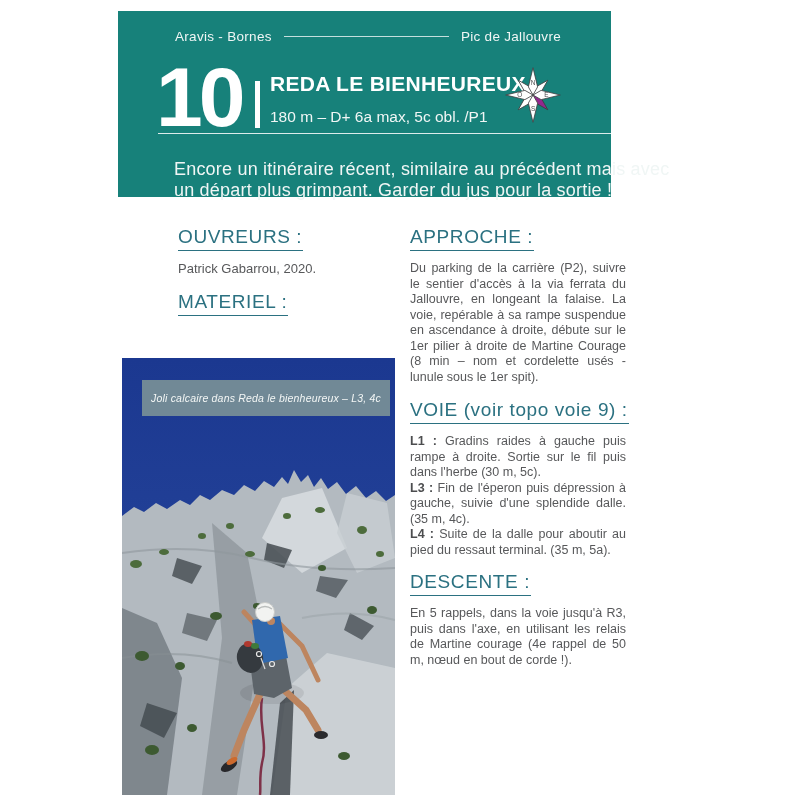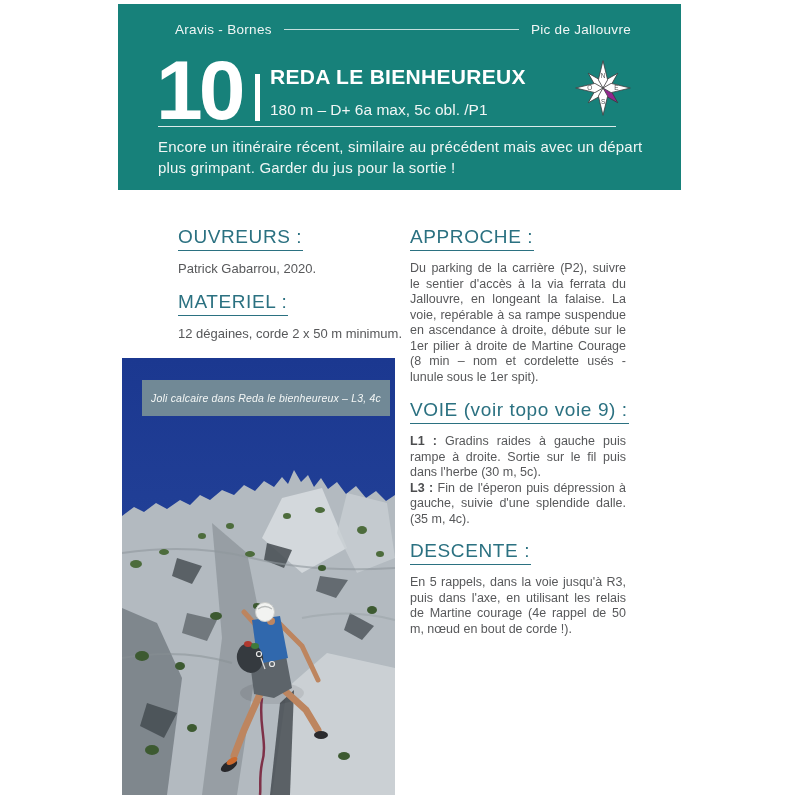--- a/index.html
+++ b/index.html
@@ -5,34 +5,34 @@
   :root{
     --teal:#17817a; --heading-teal:#2b7181; --body-gray:#57585a; --label-gray:#4c4d4f;
     --banner-text:#f0f6f5; --purple:#93278f; --caption-bg:rgba(128,152,151,.85); --caption-text:#f4f7f6;
   }
   *{box-sizing:border-box}
   html,body{margin:0;padding:0;background:#fff}
   body{font-family:"Liberation Sans",sans-serif;-webkit-font-smoothing:antialiased}
   .page{position:relative;width:800px;height:800px;background:#fff;overflow:hidden}
 
   
-  .banner{position:absolute;left:118px;top:4px;width:563px;height:186px;background:var(--teal)}
+  .banner{position:absolute;left:118px;top:11px;width:493px;height:186px;background:var(--teal)}
   .banner-top{display:flex;align-items:center;gap:12px;padding:18px 50px 0 57px;
               font-size:13.5px;color:var(--banner-text);letter-spacing:.3px}
   .rule{flex:1;height:1px;background:rgba(255,255,255,.75)}
   .route-number{position:absolute;left:38px;top:44px;font-size:84px;font-weight:700;line-height:1;
                 letter-spacing:-4px;color:#fff}
   .vbar{position:absolute;left:137px;top:70px;width:5px;height:47px;background:#fff}
   .title-block{position:absolute;left:152px;top:61px}
   .route-title{font-size:21px;font-weight:700;color:#fff;letter-spacing:.3px;white-space:nowrap}
   .route-specs{font-size:15.5px;color:var(--banner-text);margin-top:12px;white-space:nowrap}
   .compass{position:absolute;right:49px;top:55px;width:58px;height:58px}
   .divider{position:absolute;left:40px;top:122px;width:458px;height:1px;background:rgba(255,255,255,.85)}
-  .banner-desc{position:absolute;left:40px;top:132px;width:505px;margin:0;
-               font-size:15px;line-height:21px;color:var(--banner-text);letter-spacing:.2px}
+  .banner-desc{position:absolute;left:40px;top:132px;width:505px;margin:16px;
+               font-size:18px;line-height:21px;color:var(--banner-text);letter-spacing:.2px}
 
   
   .col{position:absolute;top:226px}
   .col-left{left:178px;width:225px}
   .col-right{left:410px;width:216px}
   h3.sec{display:table;margin:0 0 10px;padding:0 1px 2px 0;font-size:19px;font-weight:400;
          letter-spacing:.6px;color:var(--heading-teal);border-bottom:1.5px solid var(--heading-teal);
          white-space:nowrap}
   .col p{margin:0 0 14px;font-size:13px;line-height:16px;color:var(--body-gray)}
   .col-left p{white-space:nowrap}
@@ -88,31 +88,31 @@
     </svg>
 
     <div class="divider"></div>
     <p class="banner-desc">Encore un itinéraire récent, similaire au précédent mais avec un départ plus grimpant. Garder du jus pour la sortie !</p>
   </section>
 
   <section class="col col-left">
     <h3 class="sec">OUVREURS :</h3>
     <p>Patrick Gabarrou, 2020.</p>
     <h3 class="sec">MATERIEL :</h3>
-    <p>12 dégaines, corde 2 x 50 m minimum.</p>
   </section>
 
   <section class="col col-right">
     <h3 class="sec">APPROCHE :</h3>
     <p>Du parking de la carrière (P2), suivre le sentier d'accès à la via ferrata du Jallouvre, en longeant la falaise. La voie, repérable à sa rampe suspendue en ascendance à droite, débute sur le 1er pilier à droite de Martine Courage (8 min – nom et cordelette usés - lunule sous le 1er spit).</p>
 
     <h3 class="sec">VOIE (voir topo voie 9) :</h3>
     <div class="pitches">
       <p><b>L1 :</b> <span>Gradins raides à gauche puis rampe à droite. Sortie sur le fil puis dans l'herbe (30 m, 5c).</span></p>
       <p><b>L3 :</b> <span>Fin de l'éperon puis dépression à gauche, suivie d'une splendide dalle. (35 m, 4c).</span></p>
+      <p><b>L4 :</b> <span>Suite de la dalle pour aboutir au pied du ressaut terminal. (35 m, 5a).</span></p>
     </div>
 
     <h3 class="sec">DESCENTE :</h3>
     <p>En 5 rappels, dans la voie jusqu'à R3, puis dans l'axe, en utilisant les relais de Martine courage (4e rappel de 50 m, nœud en bout de corde !).</p>
   </section>
 
   <figure class="photo">
     <svg viewBox="0 0 273 437" preserveAspectRatio="none" aria-hidden="true">
       <defs>
         <linearGradient id="sky" x1="0" y1="0" x2="0" y2="1">

